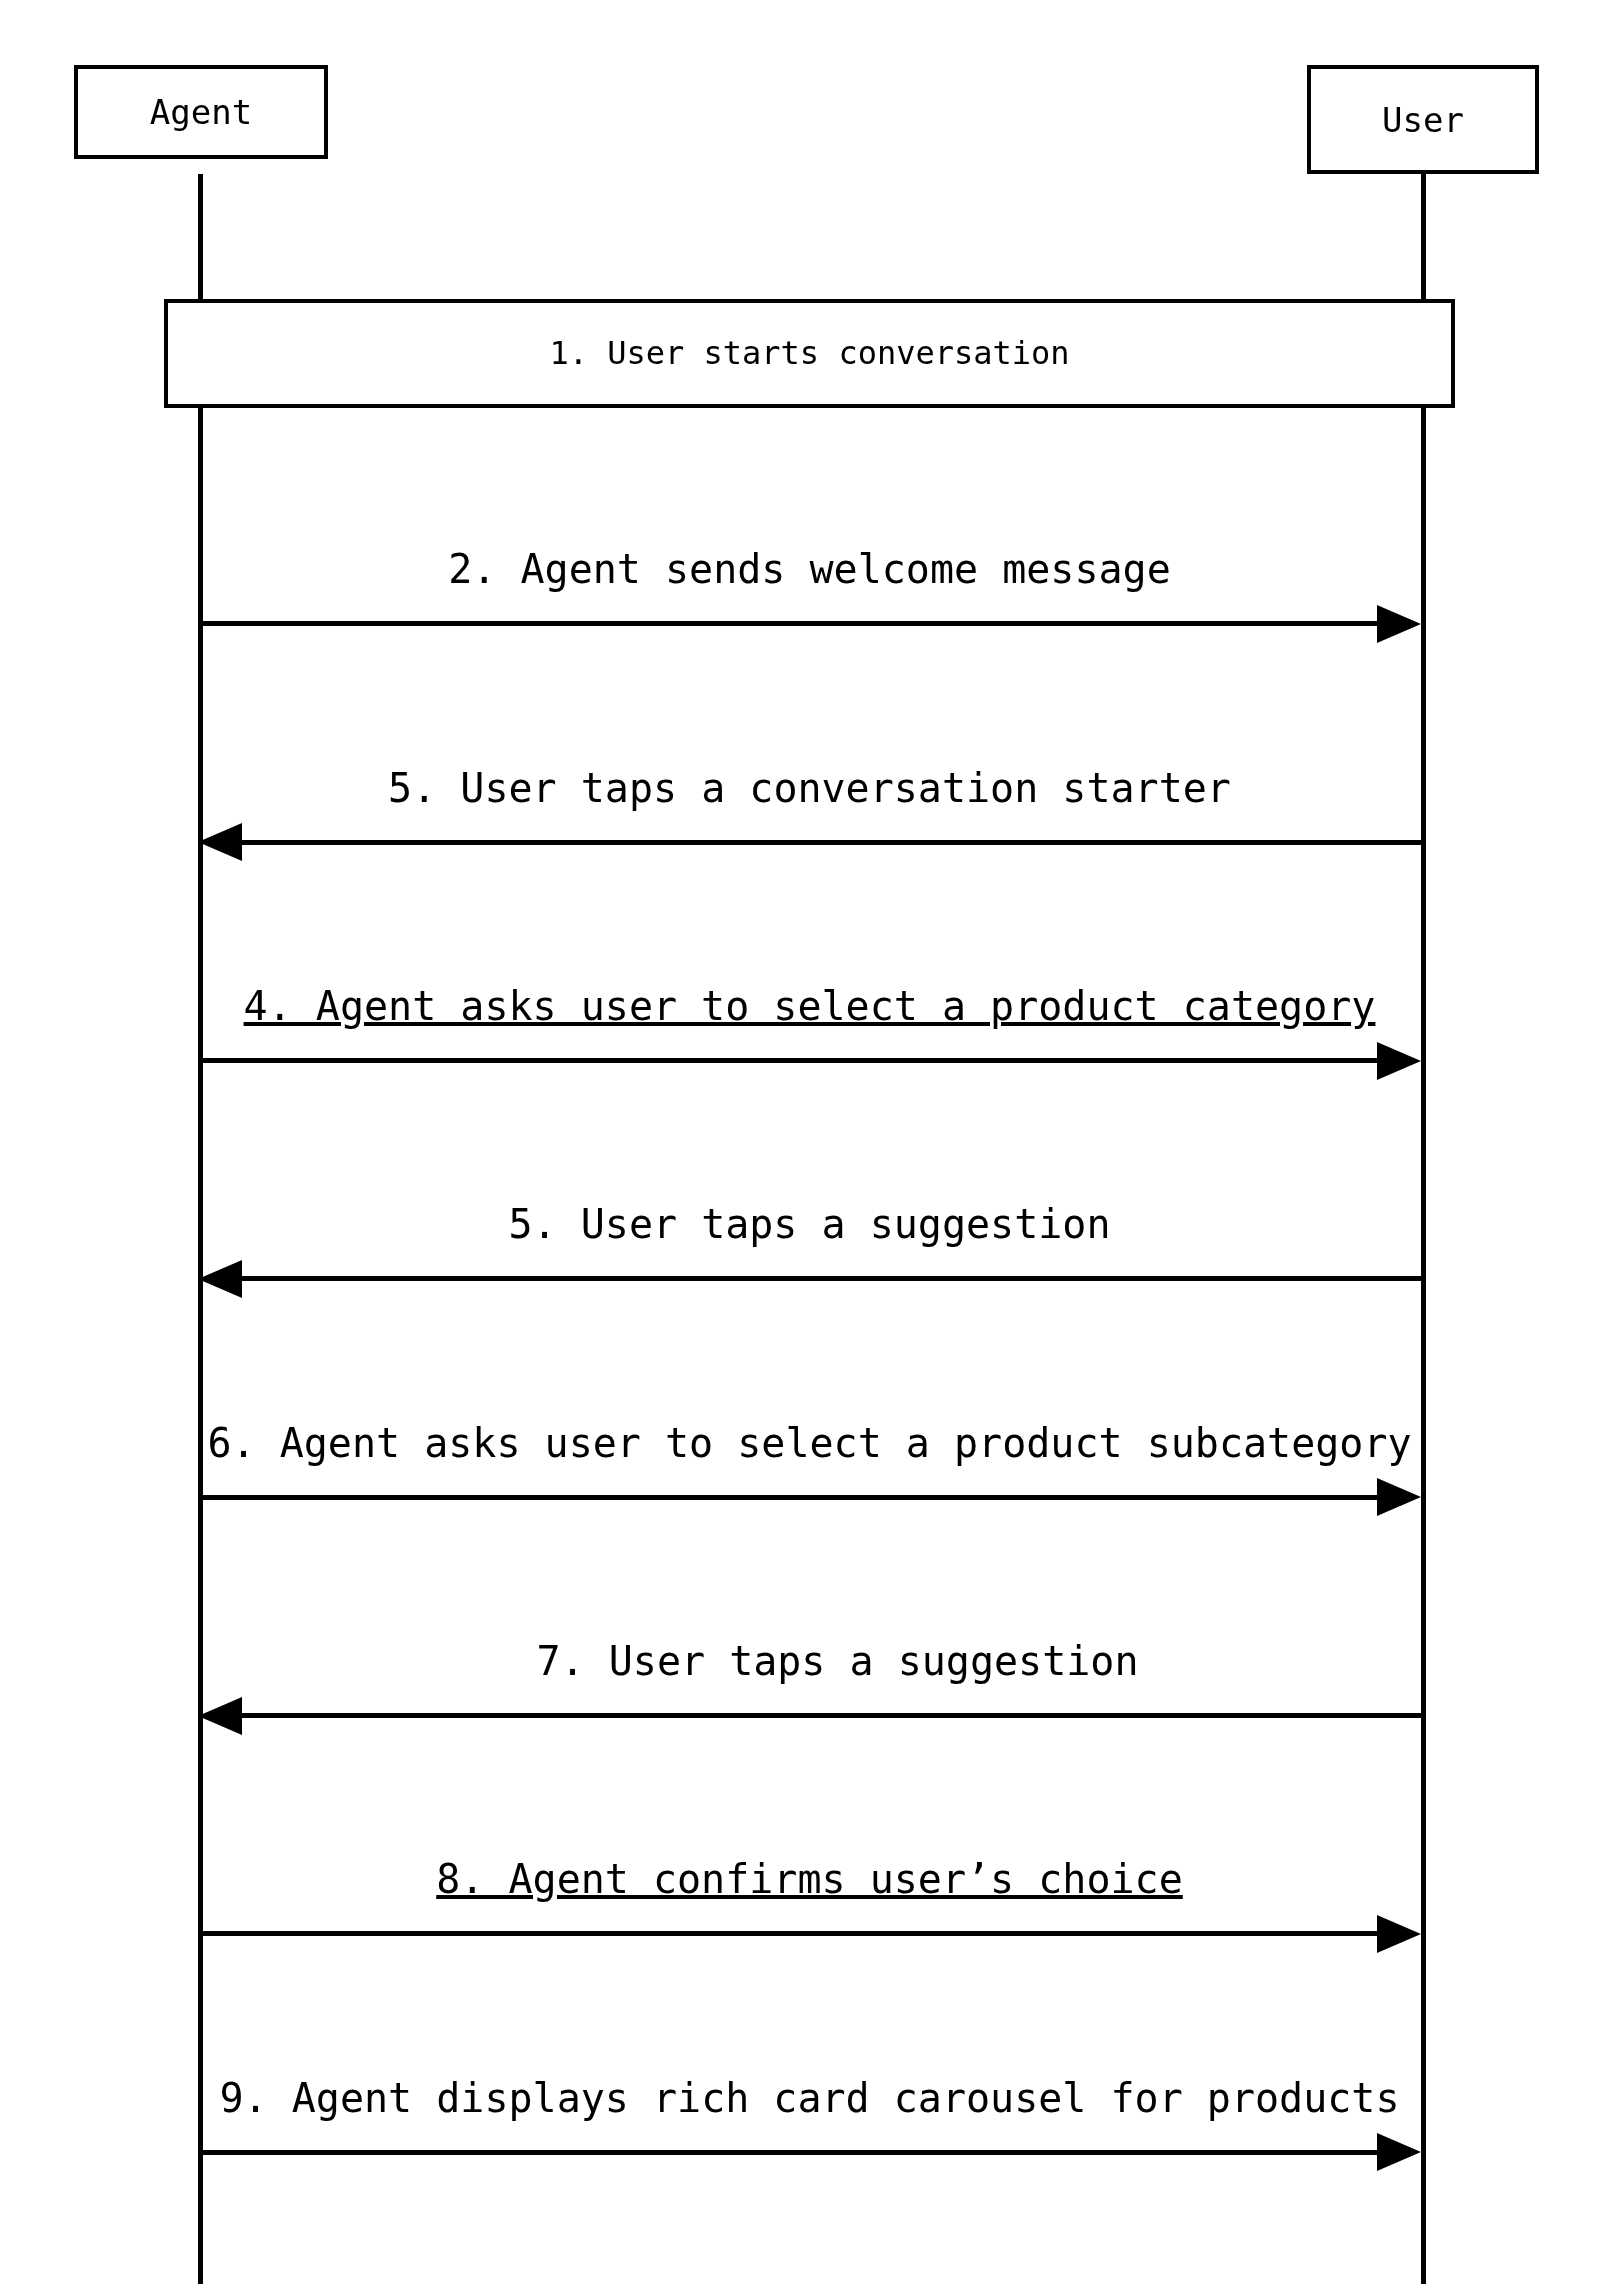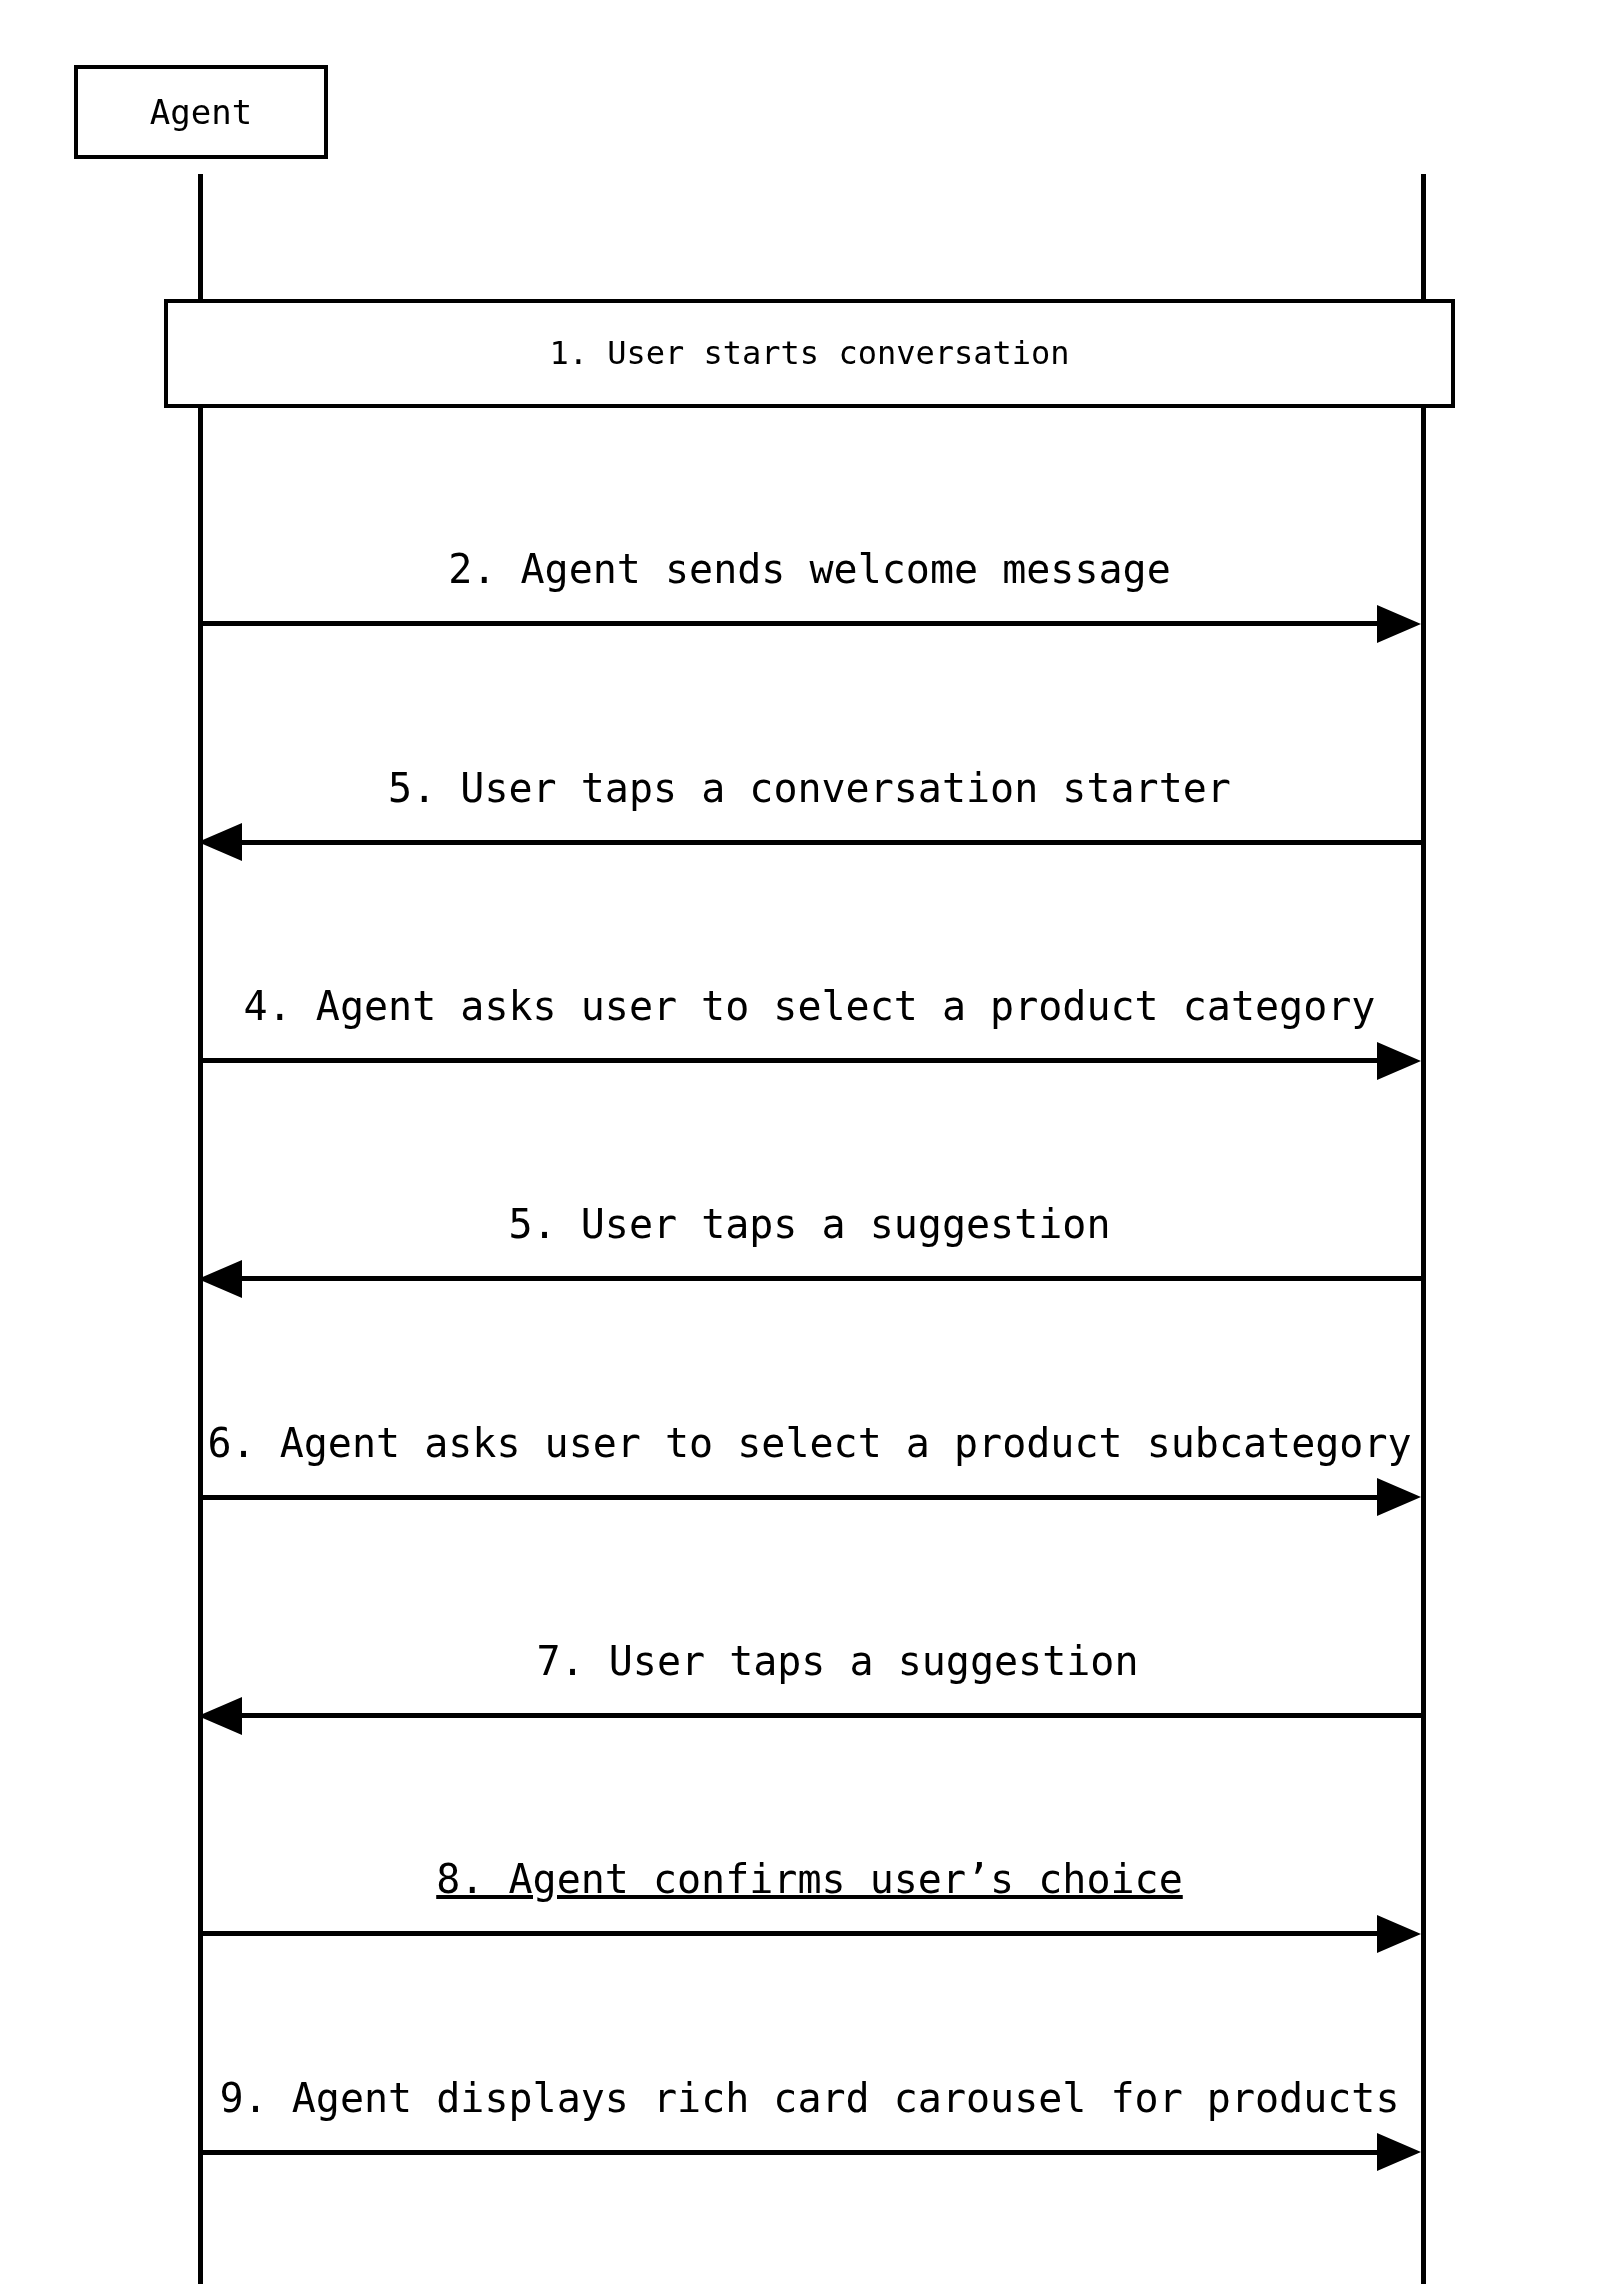--- a/index.html
+++ b/index.html
@@ -105,39 +105,42 @@
 
 <div id="diagram">
 
   <div class="lifeline" style="left:198px;top:174px;height:3023px;"></div>
   <div class="lifeline" style="left:1421px;top:174px;height:3023px;"></div>
 
   <div class="participant-box" style="left:74px;top:65px;width:254px;height:94px;">
     <span class="participant-label">Agent</span>
   </div>
 
+  <div class="participant-box" style="left:1307px;top:65px;width:232px;height:109px;">
+    <span class="participant-label">User</span>
+  </div>
 
   <div class="note-box" style="left:164px;top:299px;width:1291px;height:109px;">
     <span class="note-text">1. User starts conversation</span>
   </div>
 
   <div class="message" style="left:0;top:0;">
     <div class="msg-label" style="left:198px;width:1223px;top:546px;">2. Agent sends welcome message</div>
     <div class="msg-line" style="left:198px;top:621px;width:1179px;"></div>
     <div class="msg-head right" style="left:1377px;top:605px;"></div>
   </div>
 
   <div class="message" style="left:0;top:0;">
     <div class="msg-label" style="left:198px;width:1223px;top:765px;">5. User taps a conversation starter</div>
     <div class="msg-line" style="left:242px;top:840px;width:1179px;"></div>
     <div class="msg-head left" style="left:198px;top:823px;"></div>
   </div>
 
   <div class="message" style="left:0;top:0;">
-    <div class="msg-label" style="left:198px;width:1223px;top:983px;">4. Agent asks user to select a product category</div>
+    <div class="msg-label" style="left:198px;width:1223px;top:983px;text-decoration:underline;">4. Agent asks user to select a product category</div>
     <div class="msg-line" style="left:198px;top:1058px;width:1179px;"></div>
     <div class="msg-head right" style="left:1377px;top:1042px;"></div>
   </div>
 
   <div class="message" style="left:0;top:0;">
     <div class="msg-label" style="left:198px;width:1223px;top:1201px;">5. User taps a suggestion</div>
     <div class="msg-line" style="left:242px;top:1276px;width:1179px;"></div>
     <div class="msg-head left" style="left:198px;top:1260px;"></div>
   </div>
 

